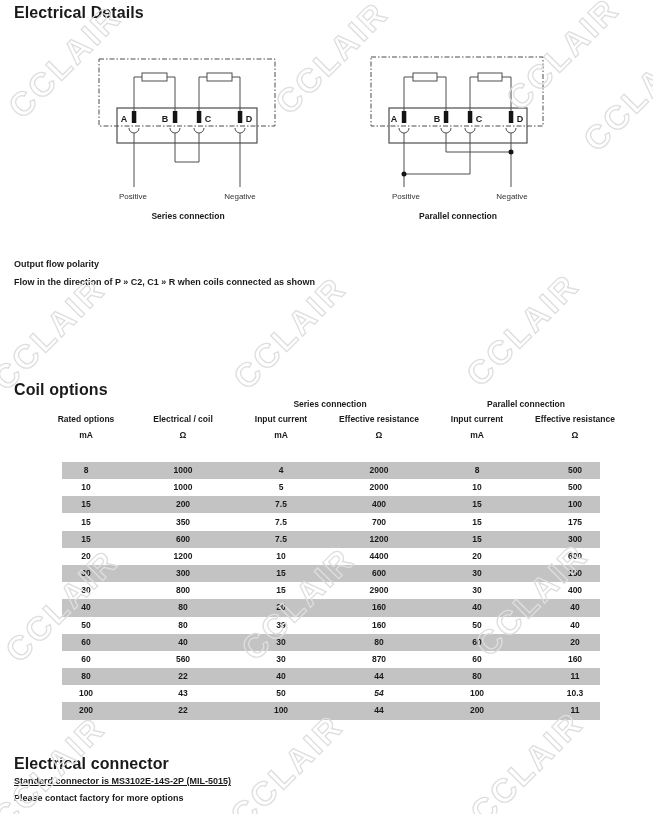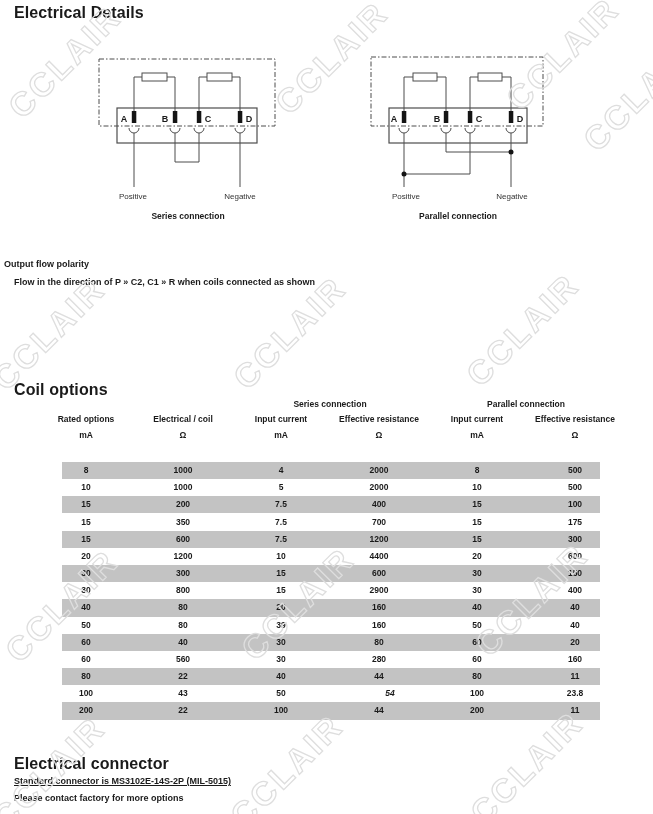--- a/index.html
+++ b/index.html
@@ -140,21 +140,21 @@
       <polyline class="wire" points="470,133 470,174 404,174"></polyline>
       <line class="wire" x1="511" y1="133" x2="511" y2="187"></line>
       <circle class="dot" cx="511" cy="152" r="2.5"></circle>
       <circle class="dot" cx="404" cy="174" r="2.5"></circle>
 
       <text class="pol-label" x="406" y="199">Positive</text>
       <text class="pol-label" x="512" y="199">Negative</text>
       <text class="cap-label" x="458" y="219">Parallel connection</text>
     </svg>
 
-    <div class="abs small-bold" style="left:4px; top:259px;">Output flow polarity</div>
+    <div class="abs small-bold" style="left:14px; top:259px;">Output flow polarity</div>
     <div class="abs small-bold" style="left:14px; top:277px;">Flow in the direction of P » C2, C1 » R when coils connected as shown</div>
 
     <div class="abs h1" style="left:14px; top:381px;">Coil options</div>
 
     <div class="group-h" style="left:232px; width:196px; top:399px;">Series connection</div>
     <div class="group-h" style="left:428px; width:196px; top:399px;">Parallel connection</div>
 
     <div class="th c1" style="top:414px;">Rated options</div>
     <div class="th c2" style="top:414px;">Electrical / coil</div>
     <div class="th c3" style="top:414px;">Input current</div>
@@ -261,40 +261,40 @@
           <span class="t-cell" style="left: 134px; width: 98px;">40</span>
           <span class="t-cell" style="left: 232px; width: 98px;">30</span>
           <span class="t-cell" style="left: 330px; width: 98px;">80</span>
           <span class="t-cell" style="left: 428px; width: 98px;">60</span>
           <span class="t-cell" style="left: 526px; width: 98px;">20</span>
         </div>
         <div class="t-row" style="top: 650.87px;">
           <span class="t-cell" style="left: 50px; width: 72px;">60</span>
           <span class="t-cell" style="left: 134px; width: 98px;">560</span>
           <span class="t-cell" style="left: 232px; width: 98px;">30</span>
-          <span class="t-cell" style="left: 330px; width: 98px;">280</span>
+          <span class="t-cell" style="left: 330px; width: 98px;">870</span>
           <span class="t-cell" style="left: 428px; width: 98px;">60</span>
           <span class="t-cell" style="left: 526px; width: 98px;">160</span>
         </div>
         <div class="t-row" style="top: 668.04px;">
           <div class="t-band" style="background: rgb(195, 195, 195);"></div>
           <span class="t-cell" style="left: 50px; width: 72px;">80</span>
           <span class="t-cell" style="left: 134px; width: 98px;">22</span>
           <span class="t-cell" style="left: 232px; width: 98px;">40</span>
           <span class="t-cell" style="left: 330px; width: 98px;">44</span>
           <span class="t-cell" style="left: 428px; width: 98px;">80</span>
           <span class="t-cell" style="left: 526px; width: 98px;">11</span>
         </div>
         <div class="t-row" style="top: 685.21px;">
           <span class="t-cell" style="left: 50px; width: 72px;">100</span>
           <span class="t-cell" style="left: 134px; width: 98px;">43</span>
           <span class="t-cell" style="left: 232px; width: 98px;">50</span>
-          <span class="t-cell" style="left: 341px; width: 98px; font-style: italic;">54</span>
+          <span class="t-cell" style="left: 330px; width: 98px; font-style: italic;">54</span>
           <span class="t-cell" style="left: 428px; width: 98px;">100</span>
-          <span class="t-cell" style="left: 526px; width: 98px;">23.8</span>
+          <span class="t-cell" style="left: 526px; width: 98px;">10.3</span>
         </div>
         <div class="t-row" style="top: 702.38px;">
           <div class="t-band" style="background: rgb(195, 195, 195);"></div>
           <span class="t-cell" style="left: 50px; width: 72px;">200</span>
           <span class="t-cell" style="left: 134px; width: 98px;">22</span>
           <span class="t-cell" style="left: 232px; width: 98px;">100</span>
           <span class="t-cell" style="left: 330px; width: 98px;">44</span>
           <span class="t-cell" style="left: 428px; width: 98px;">200</span>
           <span class="t-cell" style="left: 526px; width: 98px;">11</span>
         </div>

